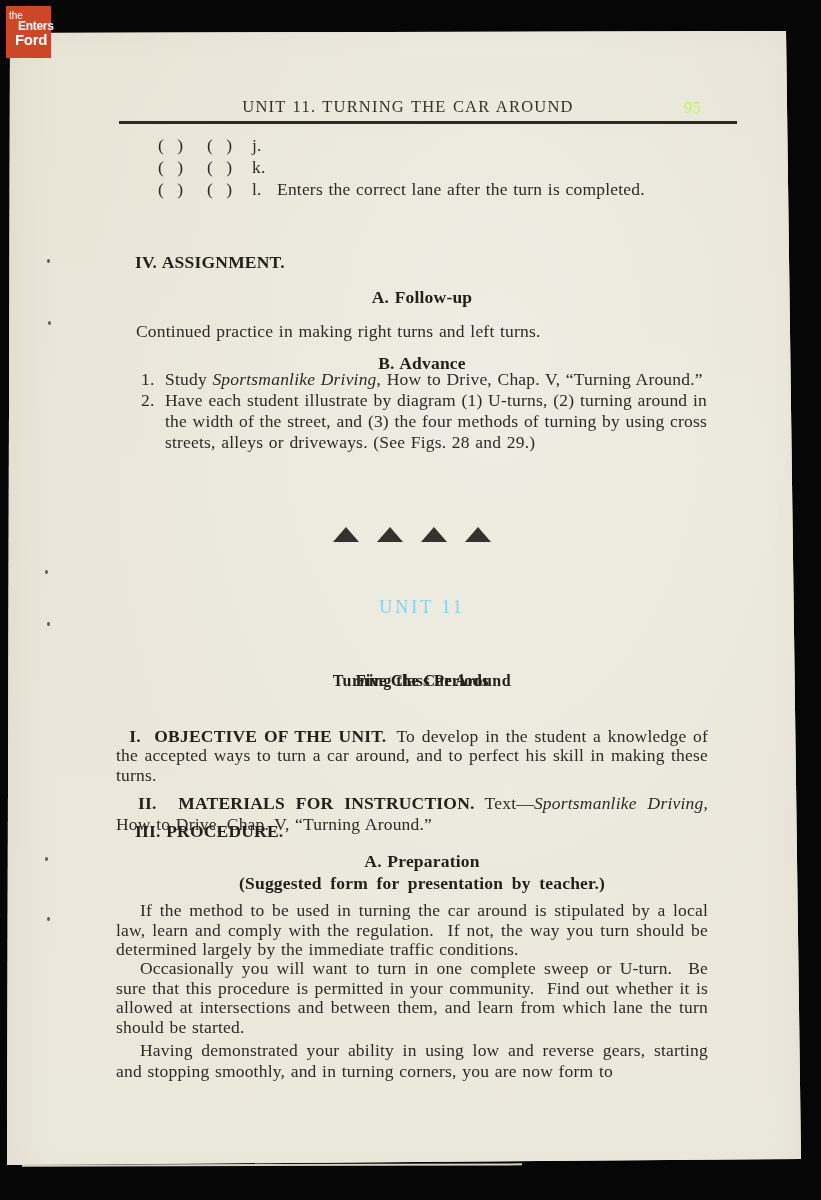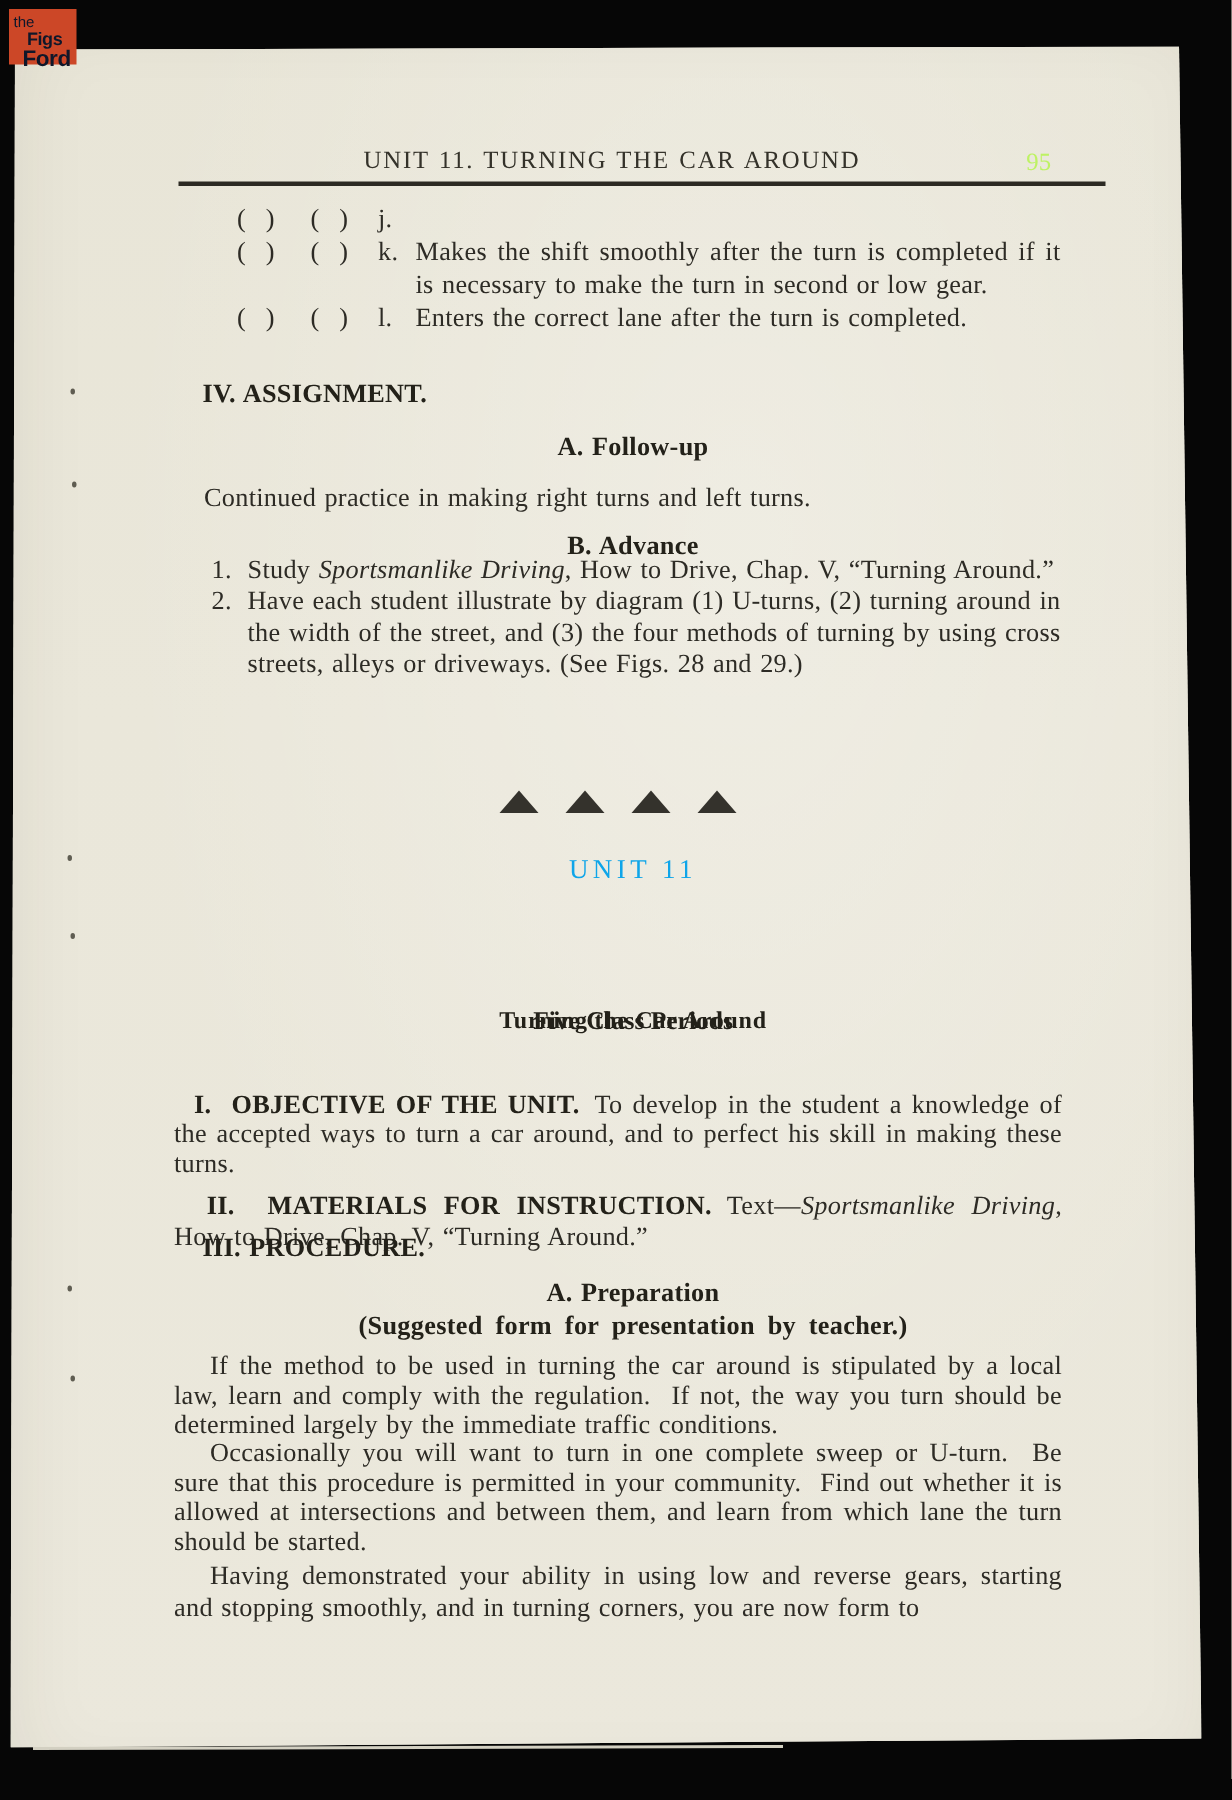--- a/index.html
+++ b/index.html
@@ -27,24 +27,24 @@
     background-color:var(--page-bg);
     clip-path:polygon(10px 33px, 786px 31px, 801px 1159px, 7px 1165px);
     box-shadow:inset 0 0 60px rgba(60,50,30,0.10);
   }
   .under-page-edge{
     position:absolute; left:22px; top:1164px; width:500px; height:2px;
     background:#d3d0c2; transform:rotate(-0.15deg);
   }
   
   .logo{
-    position:absolute; left:6px; top:6px; width:45px; height:37px;
+    position:absolute; left:6px; top:6px; width:45px; height:52px;
     background:var(--logo-red);
     font-family:"Liberation Sans","DejaVu Sans",sans-serif;
-    color:#0f172a; z-index:5;
+    color:#ffffff; z-index:5;
   }
   .logo .l-the {position:absolute; left:3px;  top:4px;  font-size:10px; font-weight:normal; letter-spacing:0;}
   .logo .l-henry{position:absolute; left:12px; top:13px; font-size:12px; font-weight:bold; letter-spacing:-0.3px;}
   .logo .l-ford {position:absolute; left:9px;  top:25px; font-size:15px; font-weight:bold; letter-spacing:-0.3px;text-align:right;}
   
   .abs{position:absolute;}
   .col{left:116px; width:592px;}
   .body-txt{
     font-size:17.5px; letter-spacing:0.2px; word-spacing:1px;
   }
@@ -80,21 +80,21 @@
   .adv-tx{flex:1; text-align:justify;}
   
   .divider{left:116px; top:527px; width:592px; display:flex; justify-content:center; gap:18px;}
   .tri{
     width:0; height:0;
     border-left:13px solid transparent;
     border-right:13px solid transparent;
     border-bottom:15px solid #34322c;
   }
   
-  .unit-kicker{top:569px; font-size:18px; letter-spacing:3px; color:#0ea5e9;}
+  .unit-kicker{top:597px; font-size:18px; letter-spacing:3px; color:#7dd3fc;}
   .unit-title{top:672px; font-size:16px; letter-spacing:0.5px;}
   .unit-sub{top:671px; font-size:17px;}
   
   .p-lead strong{margin-right:10px;}
   .p-objective{top:707px; line-height:19.5px;}
   .p-materials{top:772px; line-height:21px;}
   .procedure-h{left:135px; top:821px;}
   .prep-h{top:851px;}
   .prep-sub{top:873px; word-spacing:4px;}
   .para0{top:901px; line-height:19.5px;}
@@ -108,40 +108,39 @@
   }
 </style>
 </head>
 <body>
 
 <div class="page"></div>
 <div class="under-page-edge"></div>
 
 <div class="logo">
   <span class="l-the">the</span>
-  <span class="l-henry">Figs</span>
+  <span class="l-henry">Enters</span>
   <span class="l-ford">Ford</span>
 </div>
 
 <div class="abs hdr body-txt">
   <span class="hdr-title">UNIT 11. TURNING THE CAR AROUND</span>
   <span class="hdr-num">95</span>
 </div>
 
 <div class="abs checklist body-txt">
   <div class="chk-row">
     <span class="chk-p1">( )</span>
     <span class="chk-p2">( )</span>
     <span class="chk-lt">j.</span>
   </div>
   <div class="chk-row">
     <span class="chk-p1">( )</span>
     <span class="chk-p2">( )</span>
     <span class="chk-lt">k.</span>
-    <span class="chk-tx">Makes the shift smoothly after the turn is completed if it is necessary to make the turn in second or low gear.</span>
   </div>
   <div class="chk-row">
     <span class="chk-p1">( )</span>
     <span class="chk-p2">( )</span>
     <span class="chk-lt">l.</span>
     <span class="chk-tx">Enters the correct lane after the turn is completed.</span>
   </div>
 </div>
 
 <div class="abs assign-h body-txt b">IV.  ASSIGNMENT.</div>

